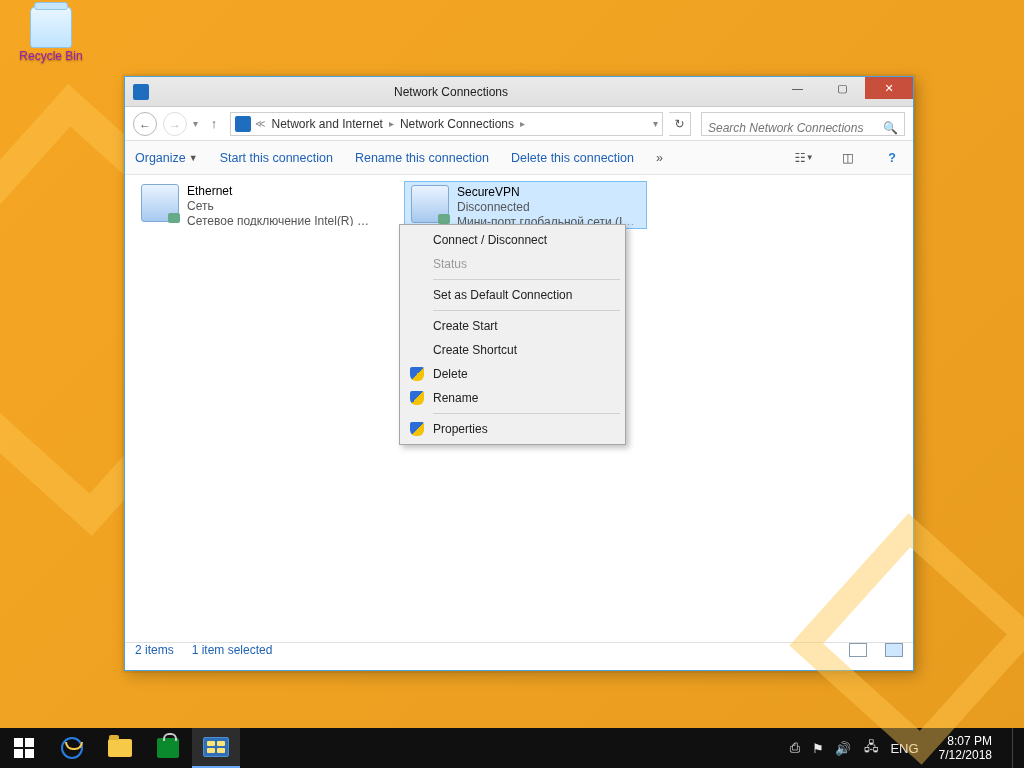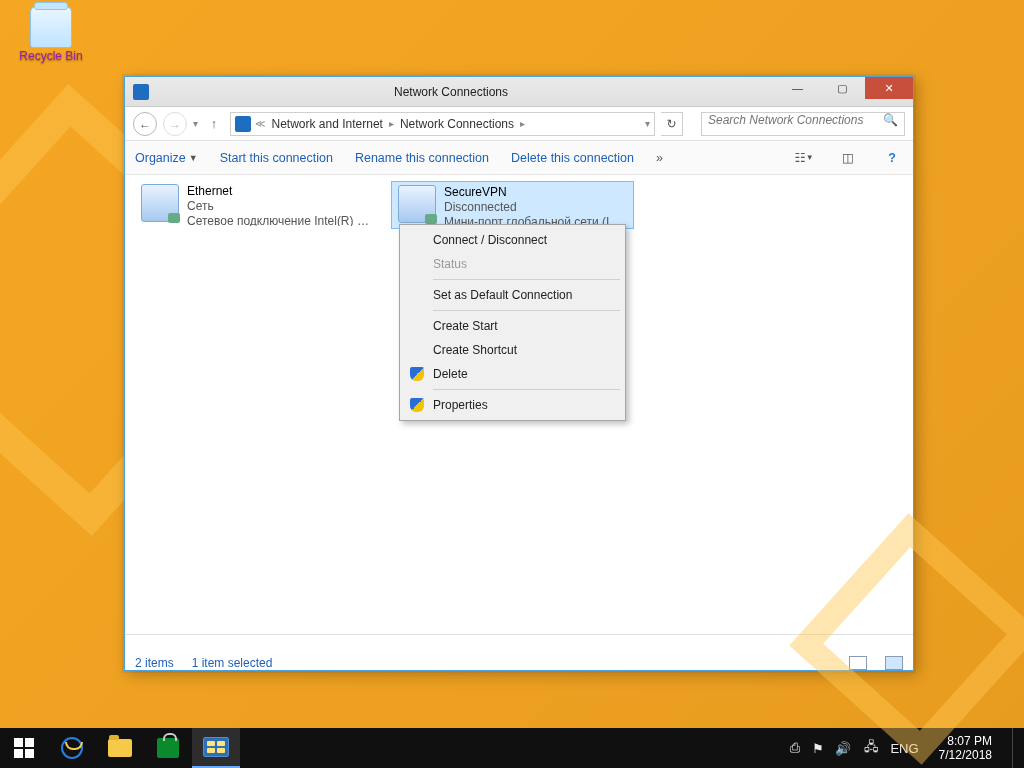--- a/index.html
+++ b/index.html
@@ -19,43 +19,43 @@
 .addrrow{height:34px;display:flex;align-items:center;padding:0 8px;gap:6px;background:#fff;border-bottom:1px solid #e1e1e1}
 .navcircle{width:24px;height:24px;border:1px solid #b7b7b7;border-radius:50%;display:flex;align-items:center;justify-content:center;color:#555;font-size:12px;cursor:pointer}
 .navcircle.disabled{color:#bcbcbc;border-color:#dedede}
 .upbtn{width:20px;text-align:center;color:#555;cursor:pointer;font-size:13px}
 .address{flex:1;height:24px;border:1px solid #cfcfcf;display:flex;align-items:center;font-size:12px;color:#333;padding:0 4px;gap:4px}
 .address .aicon{width:16px;height:16px;background:#1f6dbf;border-radius:2px}
 .address .sep{color:#888;font-size:10px}
 .address .crumb{cursor:pointer;padding:1px 2px}
 .address .spacer{flex:1}
 .reloadbtn{width:22px;height:24px;border:1px solid #cfcfcf;border-left:none;display:flex;align-items:center;justify-content:center;color:#555;font-size:12px;cursor:pointer}
-.search{width:204px;height:24px;border:1px solid #cfcfcf;display:flex;align-items:flex-start;padding:0 6px;font-size:12px;color:#888;margin-left:12px}
+.search{width:204px;height:24px;border:1px solid #cfcfcf;display:flex;align-items:flex-end;padding:0 6px;font-size:12px;color:#888;margin-left:4px}
 .search input{border:none;outline:none;flex:1;font-size:12px;font-style:italic;color:#888;background:transparent}
 .cmdbar{height:34px;background:#fafafa;border-bottom:1px solid #e6e6e6;display:flex;align-items:center;padding:0 10px;gap:22px;font-size:12.5px;color:#1e61b6}
 .cmdbar .cmd{cursor:pointer;display:flex;align-items:center;gap:3px}
 .cmdbar .grow{flex:1}
 .cmdbar .tool{width:22px;height:22px;display:flex;align-items:center;justify-content:center;color:#555;cursor:pointer;border:1px solid transparent}
 .content{flex:1;background:#fff;position:relative;padding:6px 10px}
-.conns{display:flex;gap:13px}
+.conns{display:flex;gap:26px}
 .conn{width:243px;height:48px;display:flex;gap:8px;padding:3px 6px;cursor:pointer;font-size:12px;color:#333}
 .conn.selected{background:#cde8ff;border:1px solid #7cc0f3}
 .conn .cicon{width:38px;height:38px;background:linear-gradient(#e9f3ff,#a7c9ef);border:1px solid #7fa9d6;border-radius:3px;flex-shrink:0;position:relative}
 .conn .cicon::after{content:"";position:absolute;right:-2px;bottom:-2px;width:12px;height:10px;background:#6a8;border-radius:2px}
 .conn .txt{overflow:hidden;display:flex;flex-direction:column;line-height:15px}
 .conn .n{color:#000}
 .conn .s{color:#555}
 .conn .d{color:#555;white-space:nowrap;overflow:hidden;text-overflow:ellipsis}
 .ctxmenu{position:absolute;top:49px;left:274px;width:227px;background:#f0f0f0;border:1px solid #a6a6a6;box-shadow:3px 3px 6px rgba(0,0,0,.25);padding:3px;font-size:12px;color:#222}
 .ctxmenu .mi{height:24px;display:flex;align-items:center;padding-left:30px;position:relative;cursor:pointer}
 .ctxmenu .mi.bold{font-weight:400}
 .ctxmenu .mi.disabled{color:#9a9a9a;cursor:default}
 .ctxmenu .sep{height:1px;background:#d0d0d0;margin:3px 2px 3px 30px}
 .ctxmenu .shield{position:absolute;left:7px;width:14px;height:14px;background:linear-gradient(135deg,#2b6cd6 50%,#f3c200 50%);border-radius:2px 2px 6px 6px}
-.status{height:36px;border-top:1px solid #e1e1e1;display:flex;align-items:flex-end;font-size:12px;color:#1e61b6;padding:0 10px;gap:18px}
+.status{height:28px;border-top:1px solid #e1e1e1;display:flex;align-items:flex-start;font-size:12px;color:#1e61b6;padding:0 10px;gap:18px}
 .status .grow{flex:1}
 .status .sicon{width:18px;height:14px;border:1px solid #889bb0;cursor:pointer}
 .taskbar{position:absolute;bottom:0;left:0;right:0;height:40px;background:#101010;display:flex;align-items:center;color:#fff}
 .taskbar .start{width:48px;height:40px;display:flex;align-items:center;justify-content:center;cursor:pointer}
 .taskbar .start .sg{width:20px;height:20px;display:grid;grid-template-columns:1fr 1fr;grid-template-rows:1fr 1fr;gap:2px}
 .taskbar .start .sg div{background:#fff}
 .taskbar .tbtn{width:48px;height:40px;display:flex;align-items:center;justify-content:center;cursor:pointer;position:relative}
 .taskbar .tbtn.active{background:#2d2d2d;border-bottom:2px solid #6aa9ff}
 .taskbar .tbtn .ie{width:22px;height:22px;border:2px solid #2a7de1;border-radius:50%;position:relative}
 .taskbar .tbtn .ie::after{content:"";position:absolute;top:3px;left:2px;width:14px;height:6px;border:2px solid #f7c948;border-top:none;border-radius:0 0 10px 10px}
@@ -152,20 +152,24 @@
       <div class="mi disabled">Status</div>
       <div class="sep"></div>
       <div class="mi">Set as Default Connection</div>
       <div class="sep"></div>
       <div class="mi">Create Start</div>
       <div class="mi">Create Shortcut</div>
       <div class="mi">
           <span class="shield"></span>
           <span>Delete</span>
         </div>
+      <div class="mi">
+          <span class="shield"></span>
+          <span>Rename</span>
+        </div>
       <div class="sep"></div>
       <div class="mi">
           <span class="shield"></span>
           <span>Properties</span>
         </div>
     </div>
   </div>
 
   <div class="status">
     <span>2 items</span>

